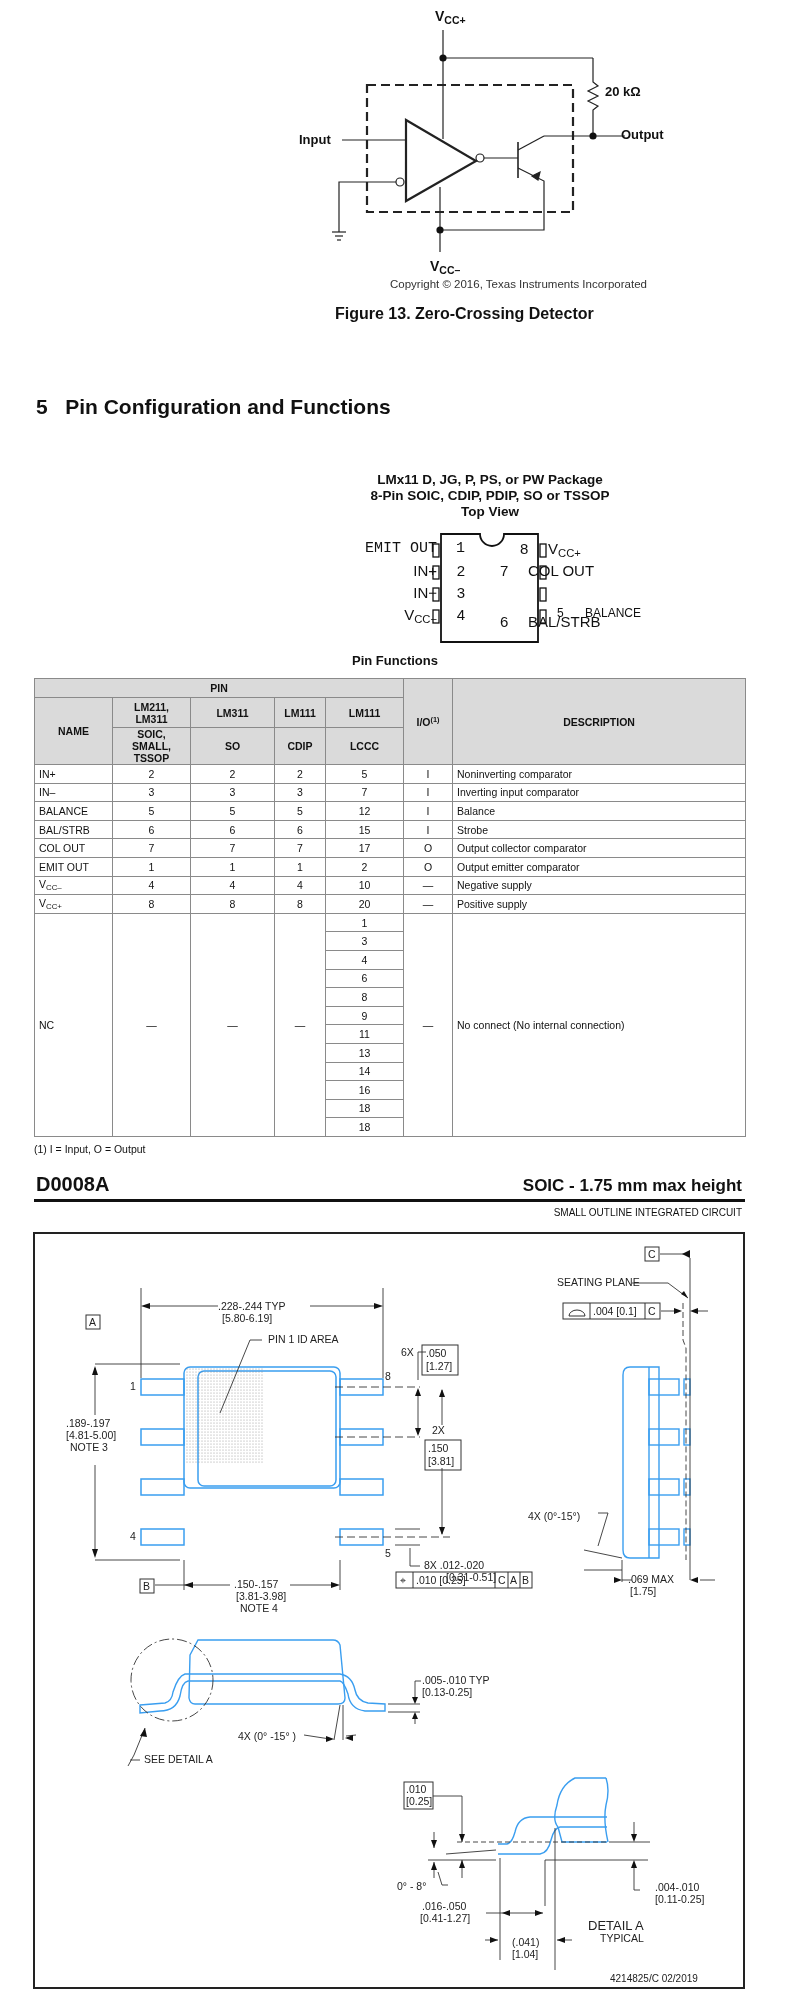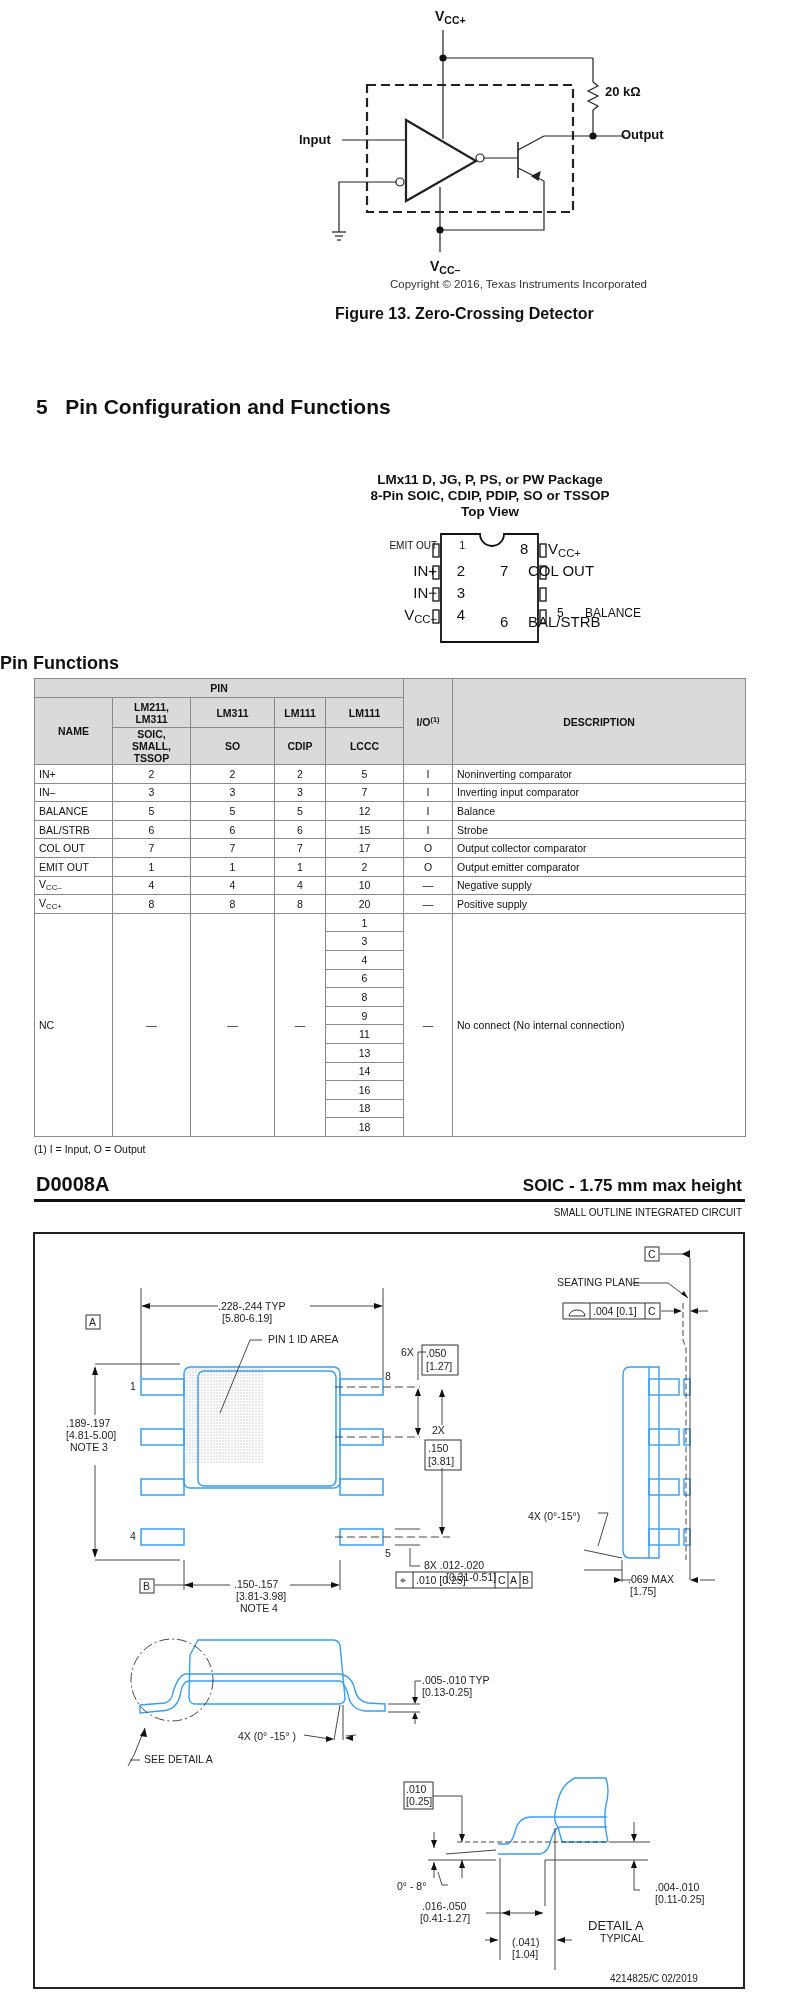--- a/index.html
+++ b/index.html
@@ -84,33 +84,33 @@
     <rect x="3" y="34" width="6" height="13"></rect>
     <rect x="3" y="56" width="6" height="13"></rect>
     <rect x="3" y="78" width="6" height="13"></rect>
     <rect x="110" y="12" width="6" height="13"></rect>
     <rect x="110" y="34" width="6" height="13"></rect>
     <rect x="110" y="56" width="6" height="13"></rect>
     <rect x="110" y="78" width="6" height="13"></rect>
   </g>
 </svg>
 <div id="left-pins" class="abs" style="left:300px;top:540px;width:160px">
-    <div style="position: absolute; right: -5px; top: 0px; font-size: 10px; white-space: nowrap;"><span>EMIT OUT</span><span class="sub"></span><span style="display:inline-block;width:28px;text-align:right">1</span></div>
+    <div style="position: absolute; right: -5px; top: 0px; font-size: 15px; white-space: nowrap; font-family: Liberation Mono, monospace;"><span>EMIT OUT</span><span class="sub"></span><span style="display:inline-block;width:28px;text-align:right">1</span></div>
     <div style="position: absolute; right: -5px; top: 22px; font-size: 15px; white-space: nowrap;"><span>IN+</span><span class="sub"></span><span style="display:inline-block;width:28px;text-align:right">2</span></div>
     <div style="position: absolute; right: -5px; top: 44px; font-size: 15px; white-space: nowrap;"><span>IN−</span><span class="sub"></span><span style="display:inline-block;width:28px;text-align:right">3</span></div>
     <div style="position: absolute; right: -5px; top: 66px; font-size: 15px; white-space: nowrap;"><span>V</span><span class="sub">CC−</span><span style="display:inline-block;width:28px;text-align:right">4</span></div>
   </div>
 <div id="right-pins" class="abs" style="left:500px;top:540px;width:160px">
     <div style="position: absolute; left: 0px; top: 0px; font-size: 15px; white-space: nowrap; margin-left: 20px;"><span style="display:inline-block;width:18px;text-align:left">8</span><span style="margin-left:10px">V</span><span class="sub">CC+</span></div>
     <div style="position: absolute; left: 0px; top: 22px; font-size: 15px; white-space: nowrap;"><span style="display:inline-block;width:18px;text-align:left">7</span><span style="margin-left:10px">COL OUT</span><span class="sub"></span></div>
     <div style="position: absolute; left: 0px; top: 44px; font-size: 15px; white-space: nowrap; margin-top: 29px;"><span style="display:inline-block;width:18px;text-align:left">6</span><span style="margin-left:10px">BAL/STRB</span><span class="sub"></span></div>
     <div style="position: absolute; left: 16px; top: 66px; font-size: 12px; white-space: nowrap; margin-left: 41px;"><span style="display:inline-block;width:18px;text-align:left">5</span><span style="margin-left:10px">BALANCE</span><span class="sub"></span></div>
   </div>
 
-<div class="abs bold" style="left:0;width:790px;top:653px;font-size:18px">Pin Functions</div>
+<div class="abs bold" style="left:0;width:790px;text-align:center;top:653px;font-size:13px">Pin Functions</div>
 <table class="pins">
   <colgroup>
     <col style="width:78px">
       <col style="width:78px">
       <col style="width:84px">
       <col style="width:51px">
     <col style="width:78px">
       <col style="width:49px">
       <col style="width:293px">
   </colgroup>

